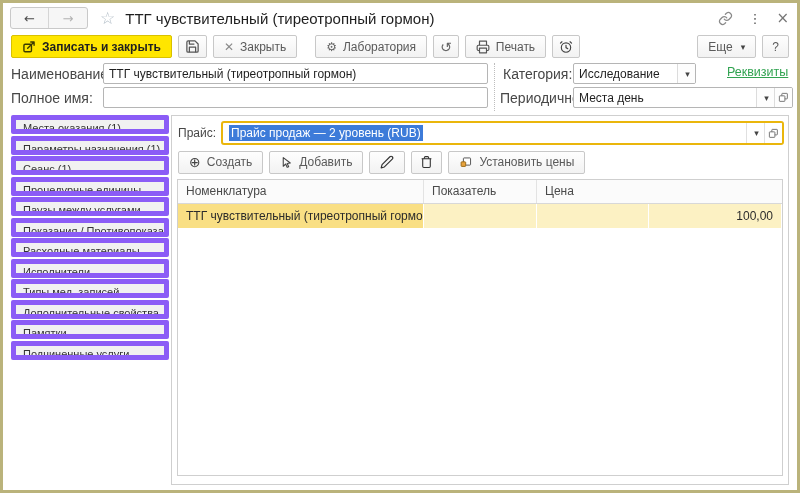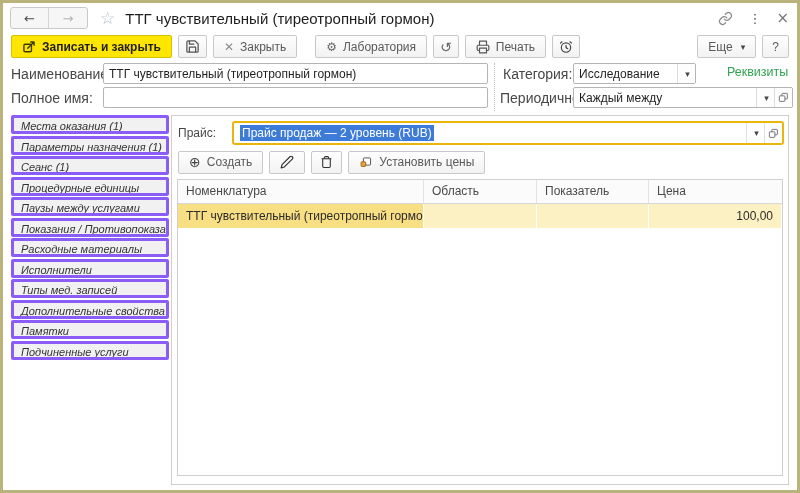--- a/index.html
+++ b/index.html
@@ -32,32 +32,32 @@
   .xmark { color:#8a8a8a; font-family:"DejaVu Sans",sans-serif; font-size:12px; }
   .caret { font-family:"DejaVu Sans",sans-serif; font-size:9px; color:#444; margin-left:2px; }
 
   
   .form-area { position:absolute; left:0; top:58px; right:0; height:52px; }
   .flabel { position:absolute; font-size:14px; color:#474747; white-space:nowrap; }
   .field { position:absolute; height:21px; background:#fff; border:1px solid #b5b5b5; border-radius:2px; display:flex; align-items:center; overflow:hidden; }
   .field .val { flex:1; padding:0 5px; font-size:12px; color:#1f1f1f; white-space:nowrap; overflow:hidden; }
   .fbtn { width:18px; align-self:stretch; display:flex; align-items:center; justify-content:center; border-left:1px solid #dcdcdc; background:#fdfdfd; }
   .dotted-sep { position:absolute; left:491px; top:2px; height:48px; border-left:1px dotted #bdbdbd; }
-  .green-link { position:absolute; font-size:12.5px; color:#31a351; white-space:nowrap; }
+  .green-link { position:absolute; font-size:12.5px; color:#31a351; text-decoration:underline; white-space:nowrap; }
 
   
   .content { position:absolute; left:8px; top:112px; width:784px; height:370px; }
   .tabs { position:absolute; left:0; top:0; width:163px; }
-  .tab { width:158px; height:19px; margin-bottom:1.5px; background:#f1f1f1; border:3px solid #8b5cf6; border-radius:2px; font-size:11px; color:#333; line-height:17px; padding-left:7px; white-space:nowrap; overflow:hidden; position:relative; z-index:1;font-style:italic; }
+  .tab { width:158px; height:19px; margin-bottom:1.5px; background:#f1f1f1; border:5px solid #8b5cf6; border-radius:2px; font-size:11px; color:#333; line-height:17px; padding-left:7px; white-space:nowrap; overflow:hidden; position:relative; z-index:1; }
   .tab.selected { width:163px; background:#fff; border-right:none; z-index:3; font-size:11px; }
 
   .panel { position:absolute; left:160px; top:0; right:6px; bottom:0; border:1px solid #cfcfcf; background:#fff; z-index:2; }
 
   .price-row { position:absolute; left:6px; right:4px; top:5px; height:24px; display:flex; align-items:center; }
-  .price-row .plabel { color:#474747; margin-right:16px; white-space:nowrap;text-align:right; }
+  .price-row .plabel { color:#474747; margin-right:5px; white-space:nowrap;text-align:right; }
   .price-field { flex:1; height:24px; border:2px solid #eab60c; border-radius:3px; background:#fff; display:flex; align-items:center; overflow:hidden; }
   .price-field .sel { margin-left:6px; background:#3d7bd9; color:#fff; padding:1px 2px; font-size:12px; white-space:nowrap; }
   .price-field .fill { flex:1; }
   .pfbtn { width:18px; align-self:stretch; display:flex; align-items:center; justify-content:center; border-left:1px solid #e0e0e0; background:#fff; }
 
   .cmd-row { position:absolute; left:6px; top:34px; height:24px; display:flex; gap:6px; align-items:center; }
   .cmd-row .btn { height:23px; }
 
   .grid { position:absolute; left:5px; right:5px; top:63px; bottom:8px; border:1px solid #cfcfcf; background:#fff; overflow:hidden; }
   .t-head, .t-row { display:grid; grid-template-columns:246px 113px 112px 1fr; }
@@ -172,21 +172,21 @@
     <div class="field" style="left:570px; top:2px; width:123px;">
       <div class="val">Исследование</div>
       <div class="fbtn">
         <span class="caret">▾</span>
       </div>
     </div>
     <a class="green-link" style="left:724px; top:4px;">Реквизиты</a>
 
     <div class="flabel" style="left:497px; top:29px;">Периодичность:</div>
     <div class="field" style="left:570px; top:26px; width:220px;">
-      <div class="val">Каждый между</div>
+      <div class="val">Места день</div>
       <div class="fbtn">
         <span class="caret">▾</span>
       </div>
       <div class="fbtn">
         <span>
           <svg width="11" height="11" viewBox="0 0 20 20" fill="none" stroke="#666" stroke-width="1.6">
             <rect x="7" y="2.5" width="10" height="10" rx="1"></rect>
             <rect x="2.5" y="7" width="10" height="10" rx="1" fill="#fff"></rect>
           </svg>
         </span>
@@ -229,20 +229,28 @@
             </span>
           </div>
         </div>
       </div>
 
       <div class="cmd-row">
         <div class="btn">
           <span class="g" style="font-size:14px;color:#444">⊕</span>
           <span class="muted">Создать</span>
         </div>
+        <div class="btn">
+          <span>
+            <svg width="13" height="13" viewBox="0 0 24 24" fill="none" stroke="#444" stroke-width="2" stroke-linejoin="round">
+              <path d="M6 3 L6 19 L10.5 14.8 L13.2 21 L16 19.8 L13.3 13.7 L19 13 Z"></path>
+            </svg>
+          </span>
+          <span class="muted">Добавить</span>
+        </div>
         <div class="btn icon-only" style="padding:0 10px">
           <span>
             <svg width="14" height="14" viewBox="0 0 24 24" fill="none" stroke="#333" stroke-width="2" stroke-linejoin="round">
               <path d="M17 3a2.8 2.8 0 1 1 4 4L7.5 20.5 2 22l1.5-5.5z"></path>
             </svg>
           </span>
         </div>
         <div class="btn icon-only" style="padding:0 8px">
           <span>
             <svg width="13" height="14" viewBox="0 0 24 24" fill="none" stroke="#333" stroke-width="2" stroke-linejoin="round">
@@ -259,21 +267,20 @@
               <rect x="2.5" y="9" width="7" height="7" rx="1" fill="#e8a33d" stroke="#9a6b1a"></rect>
             </svg>
           </span>
           <span class="muted">Установить цены</span>
         </div>
       </div>
 
       <div class="grid">
         <div class="t-head">
           <div class="th">Номенклатура</div>
-          <div class="th">Область</div>
           <div class="th">Показатель</div>
           <div class="th">Цена</div>
         </div>
         <div class="t-row">
           <div class="td cur">ТТГ чувствительный (тиреотропный гормон)</div>
           <div class="td hl"></div>
           <div class="td hl"></div>
           <div class="td hl num">100,00</div>
         </div>
       </div>

